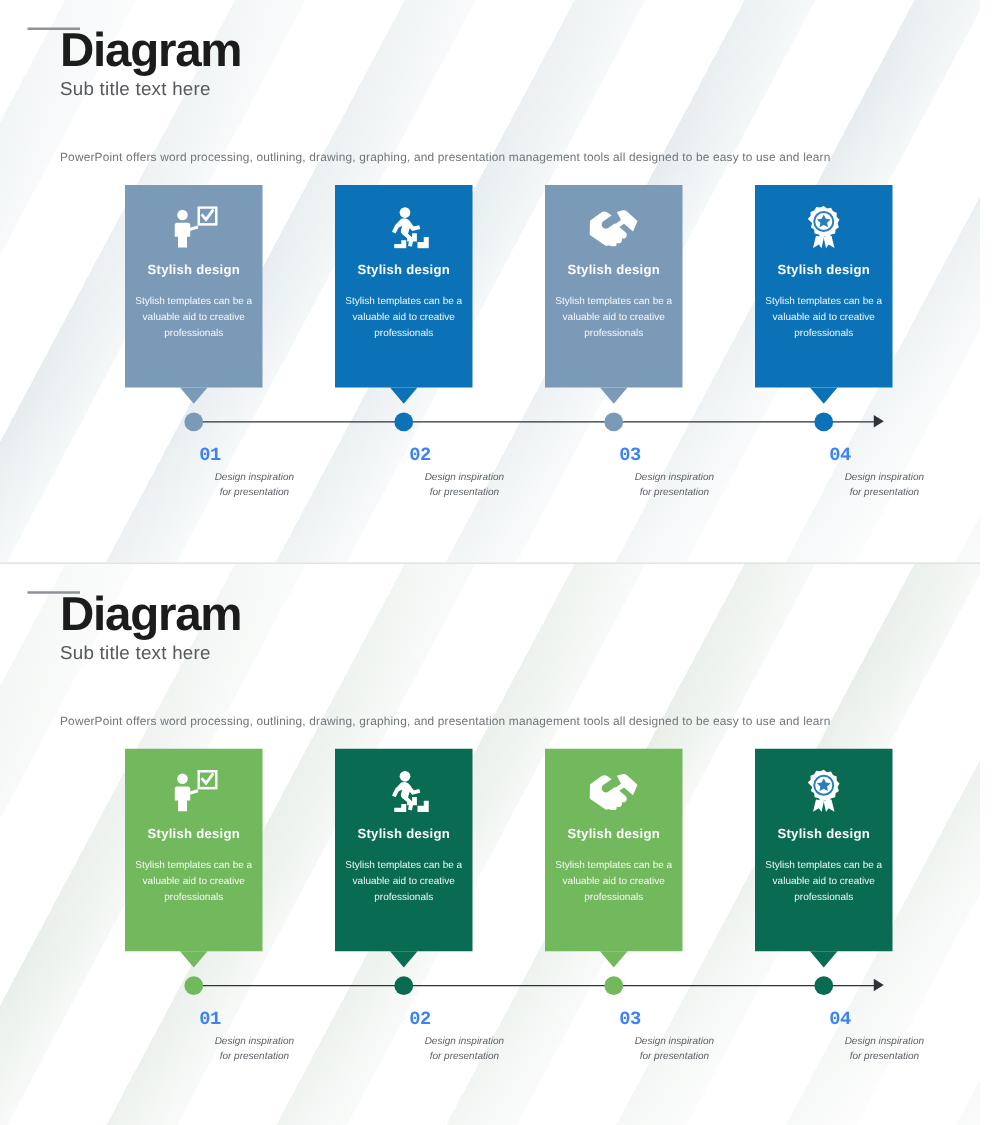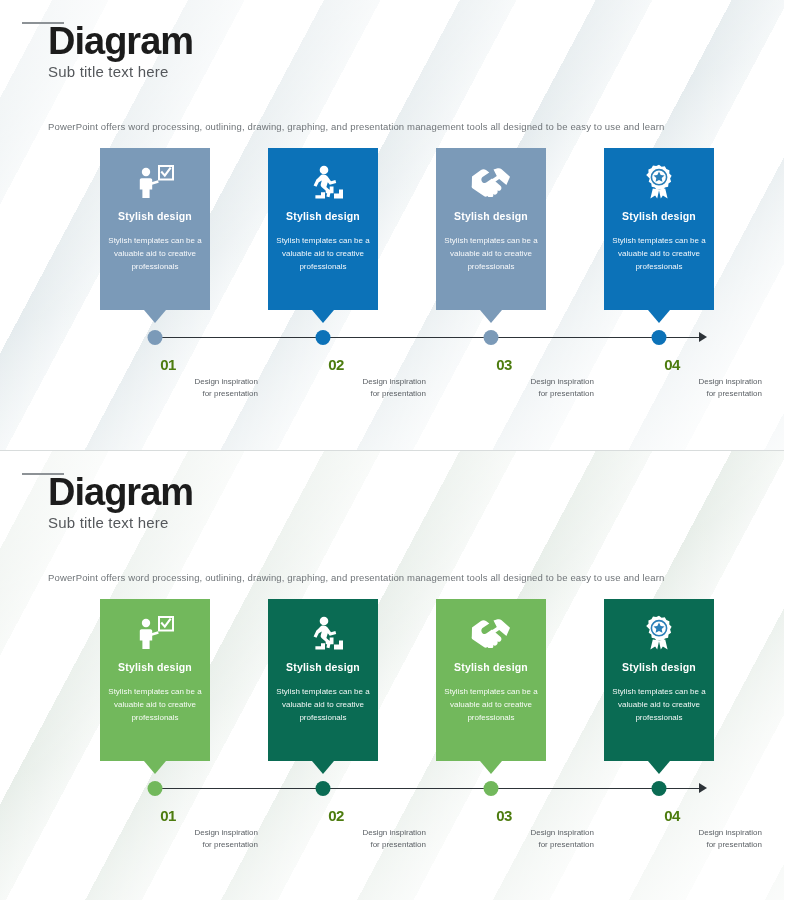--- a/index.html
+++ b/index.html
@@ -111,26 +111,27 @@
     border-top:5px solid transparent;
     border-bottom:5px solid transparent;
     border-left:8px solid #2d3338;
   }
   .dot {
     position:absolute; top:8px; width:15px; height:15px; border-radius:50%;
     transform:translateX(-50%);
   }
   .step-num {
     position:absolute; top:34px; transform:translateX(-50%);
-    font-size:15px; font-weight:bold; color:#4d7c0f; letter-spacing:-0.5px;
+    font-size:15px; font-weight:bold; color:#3b82f6; letter-spacing:-0.5px;font-family:Liberation Mono, monospace;
   }
   .step-desc {
     position:absolute; top:54px; transform:translateX(-50%);
-    font-size:8px; line-height:1.5; color:#5c6166; width:110px; text-align:right;
+    font-size:8px; line-height:1.5; color:#5c6166; width:110px; text-align:center;
     padding-left:1px;
+    font-style:italic;
   }
 </style>
 </head>
 <body>
 
 <div id="root">
     <div class="slide">
       <div class="stripes stripes-blue"></div>
       <div class="wash"></div>
       <div class="header">

